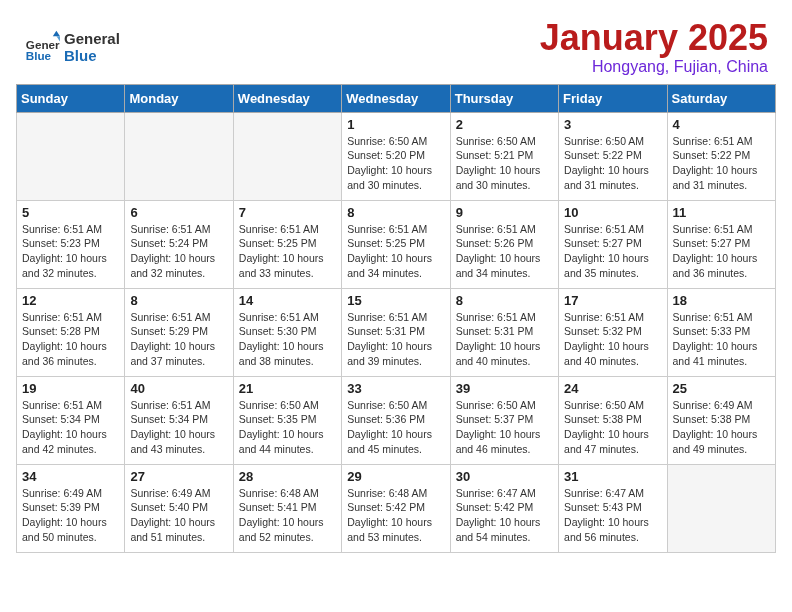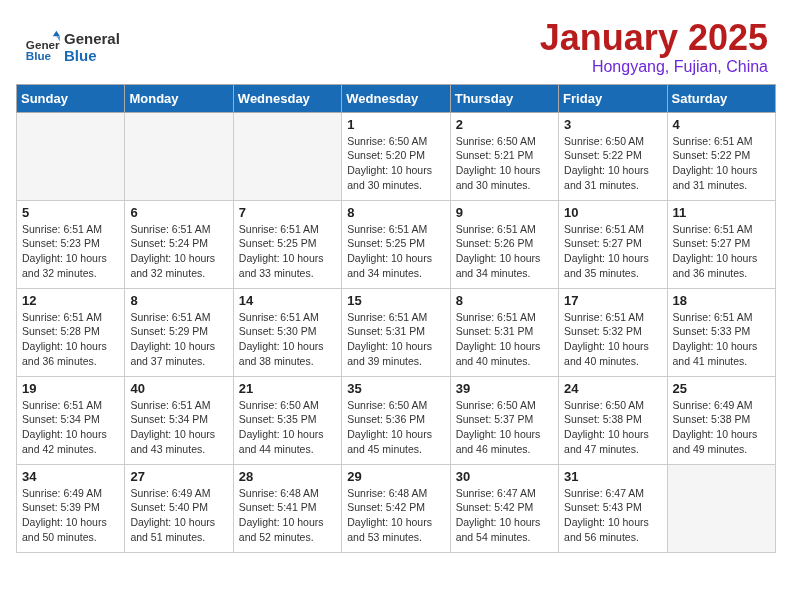--- a/index.html
+++ b/index.html
@@ -208,21 +208,21 @@
           </td>
           <td>
             <div class="day-num">40</div>
             <div class="day-info">Sunrise: 6:51 AM<br>Sunset: 5:34 PM<br>Daylight: 10 hours<br>and 43 minutes.</div>
           </td>
           <td>
             <div class="day-num">21</div>
             <div class="day-info">Sunrise: 6:50 AM<br>Sunset: 5:35 PM<br>Daylight: 10 hours<br>and 44 minutes.</div>
           </td>
           <td>
-            <div class="day-num">35</div>
+            <div class="day-num">33</div>
             <div class="day-info">Sunrise: 6:50 AM<br>Sunset: 5:36 PM<br>Daylight: 10 hours<br>and 45 minutes.</div>
           </td>
           <td>
             <div class="day-num">39</div>
             <div class="day-info">Sunrise: 6:50 AM<br>Sunset: 5:37 PM<br>Daylight: 10 hours<br>and 46 minutes.</div>
           </td>
           <td>
             <div class="day-num">24</div>
             <div class="day-info">Sunrise: 6:50 AM<br>Sunset: 5:38 PM<br>Daylight: 10 hours<br>and 47 minutes.</div>
           </td>

